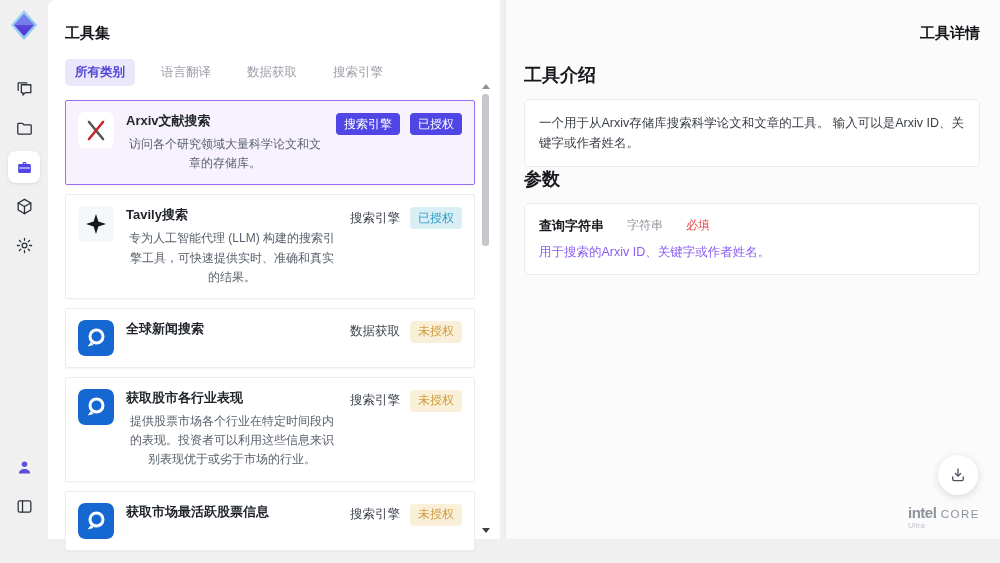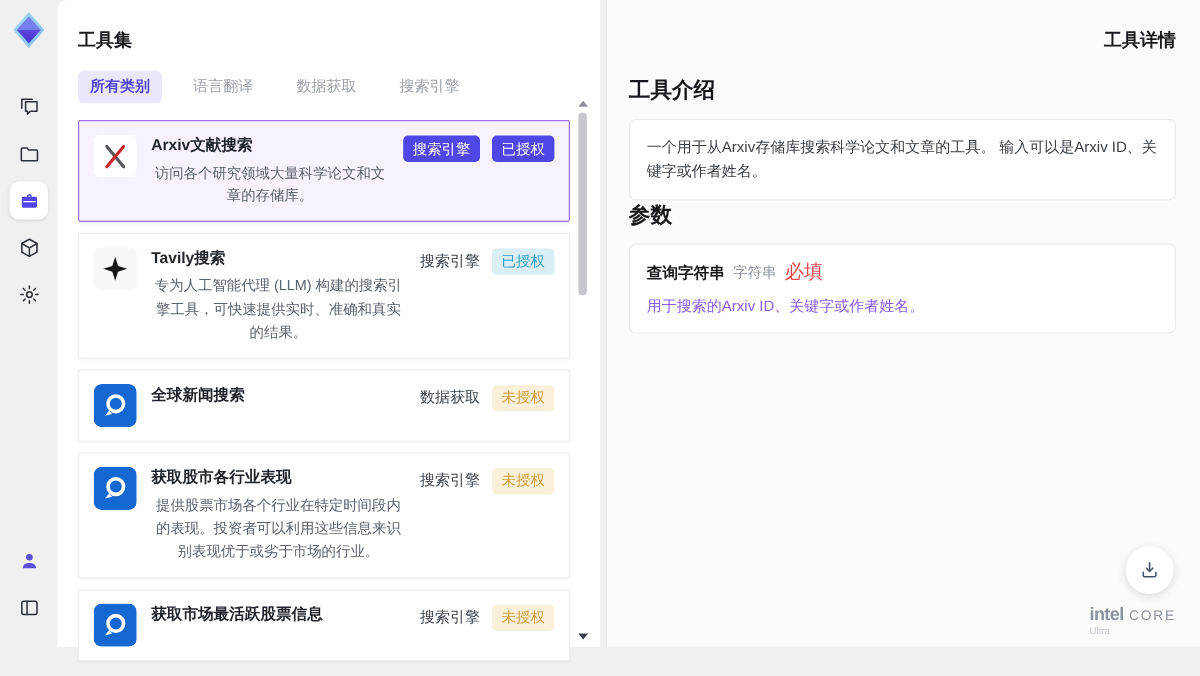--- a/index.html
+++ b/index.html
@@ -58,24 +58,24 @@
   .gutter { width:5px; flex:0 0 5px; background:#f0f0f1; }
 
   
   .details-panel { flex:1; background:#fbfbfc; border-left:1px solid #e9e9ec; position:relative;
     padding:14px 20px 0 18px; }
   .details-title { font-size:15px; font-weight:bold; color:#17181c; margin:10px 0 20px;text-align:right; }
   .section-h { font-size:18px; font-weight:bold; color:#17181c; margin:0 0 12px; }
   .box { background:#ffffff; border:1px solid #ebebee; border-radius:6px; padding:13px 14px;
     }
   .intro-text { font-size:12.5px; color:#3a3f46; line-height:1.6; }
-  .param-head { display:flex; align-items:center; gap:7px; }
+  .param-head { display:flex; align-items:flex-start; gap:23px; }
   .param-name { font-size:13px; font-weight:bold; color:#17181c; }
   .param-type { font-size:12px; color:#8a9099; }
-  .param-req  { font-size:16px; color:#e5484d; }
+  .param-req  { font-size:12px; color:#e5484d; }
   .param-desc { margin-top:9px; font-size:12.5px; color:#8b5cf6; }
 
   .fab { position:absolute; right:22px; bottom:44px; width:40px; height:40px; border-radius:50%;
     background:#ffffff; box-shadow:0 2px 8px rgba(0,0,0,.14); display:flex; align-items:center;
     justify-content:center; color:#4b5563; cursor:pointer; }
   .fab svg { width:18px; height:18px; }
   .intel { position:absolute; right:20px; bottom:8px; text-align:left; color:#8d939c;
     line-height:1.1; user-select:none; }
   .intel .w1 { font-size:15px; font-weight:bold; letter-spacing:-0.5px; }
   .intel .w2 { font-size:11.5px; letter-spacing:1.5px; }

